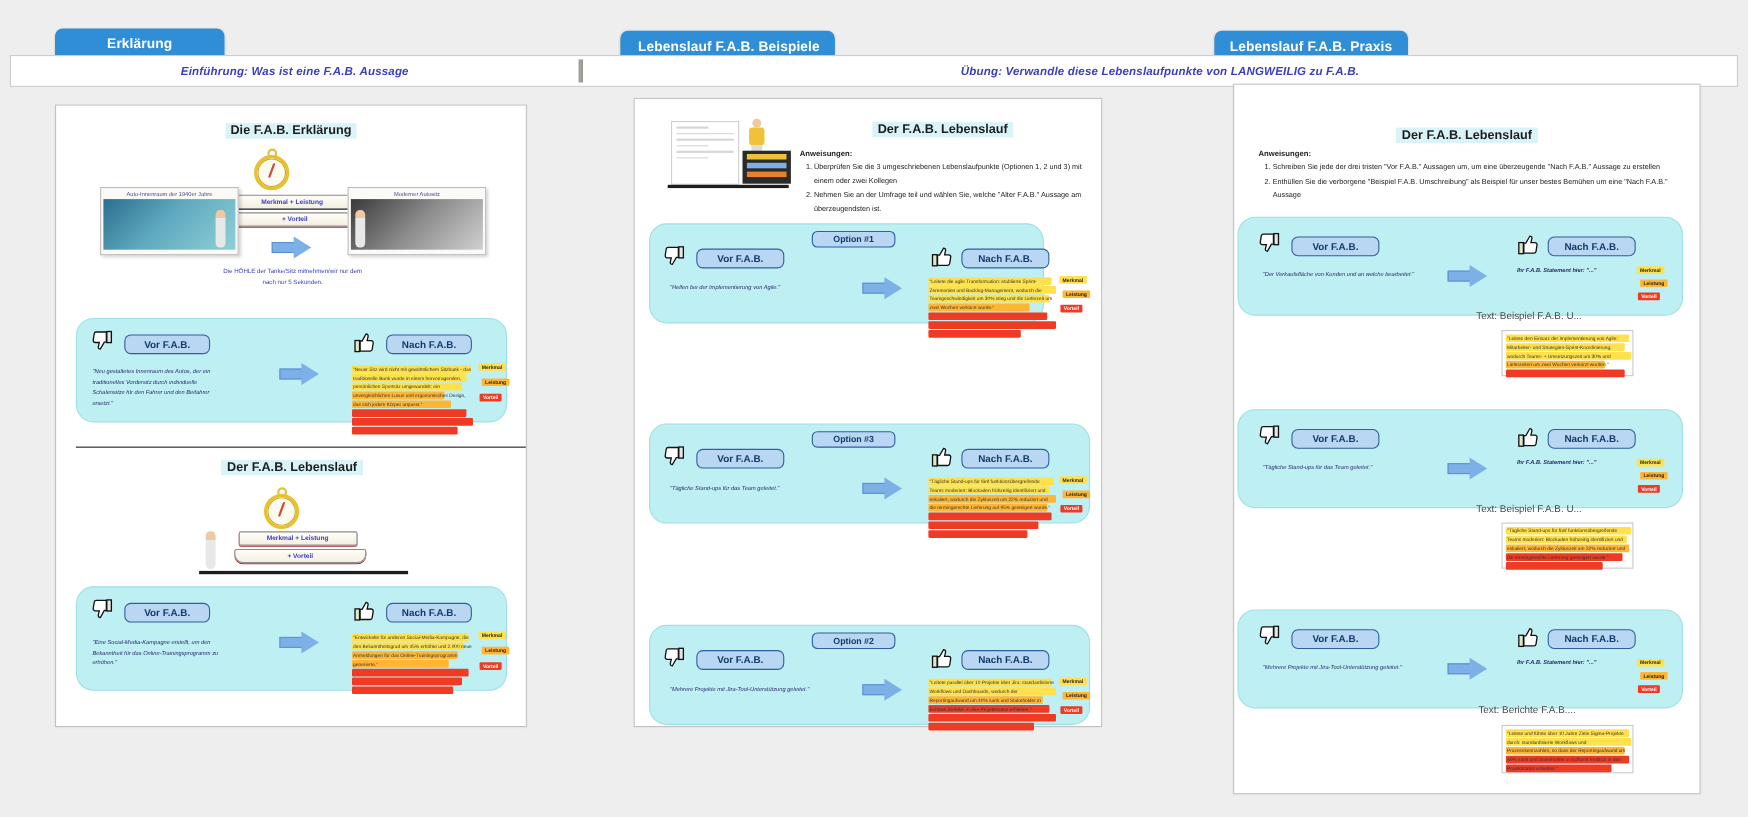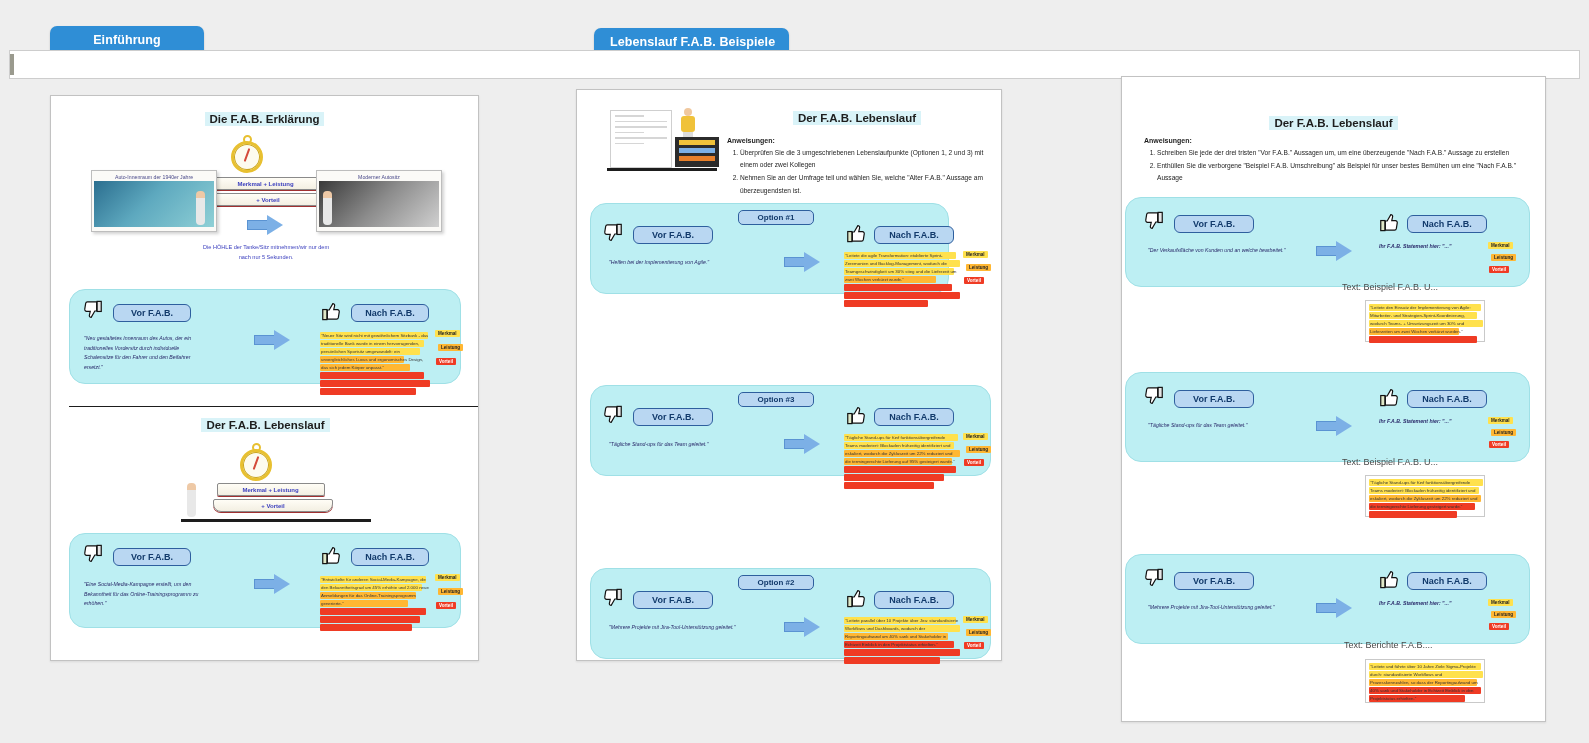--- a/index.html
+++ b/index.html
@@ -21,21 +21,21 @@
     font-size: 12.5px;
     font-weight: bold;
     text-align: center;
     border-radius: 7px 7px 0 0;
     padding: 7px 14px 9px 14px;
     white-space: nowrap;
     box-shadow: 0 1px 2px rgba(0,0,0,.18);
     letter-spacing: .1px;
   }
   .tab-1 { left: 50px;   top: 26px; width: 154px; }
-  .tab-2 { left: 594px;  top: 28px; padding-left: 16px; }
+  .tab-2 { left: 564px;  top: 28px; padding-left: 16px; }
   .tab-3 { left: 1104px; top: 28px; }
 
   
   .headerbar {
     position: absolute;
     left: 9px; top: 50px;
     width: 1571px; height: 29px;
     background: #ffffff;
     border: 1px solid #cdcdcd;
     display: flex;
@@ -260,26 +260,29 @@
     background: #ffffff;
     border: 1px solid #c9c9c9;
     padding: 3px;
   }
 </style>
 </head>
 <body>
 
 <div class="board">
 
-  <div class="tab tab-1">Einführung</div>
+  <div class="tab tab-1">Erklärung</div>
   <div class="tab tab-2">Lebenslauf F.A.B. Beispiele</div>
+  <div class="tab tab-3">Lebenslauf F.A.B. Praxis</div>
 
   <div class="headerbar">
+    <div class="hdr-seg s1">Einführung: Was ist eine F.A.B. Aussage</div>
     <div class="hdr-div"></div>
     <div class="hdr-div"></div>
+    <div class="hdr-seg s3">Übung: Verwandle diese Lebenslaufpunkte von LANGWEILIG zu F.A.B.</div>
   </div>
 
   <div class="panel panel-1">
 
     <div class="title-wrap" style="margin-top:13px;">
       <span class="sec-title">Die F.A.B. Erklärung</span>
     </div>
 
 
     <div class="illu" style="width:429px;height:120px;margin-top:8px;">

